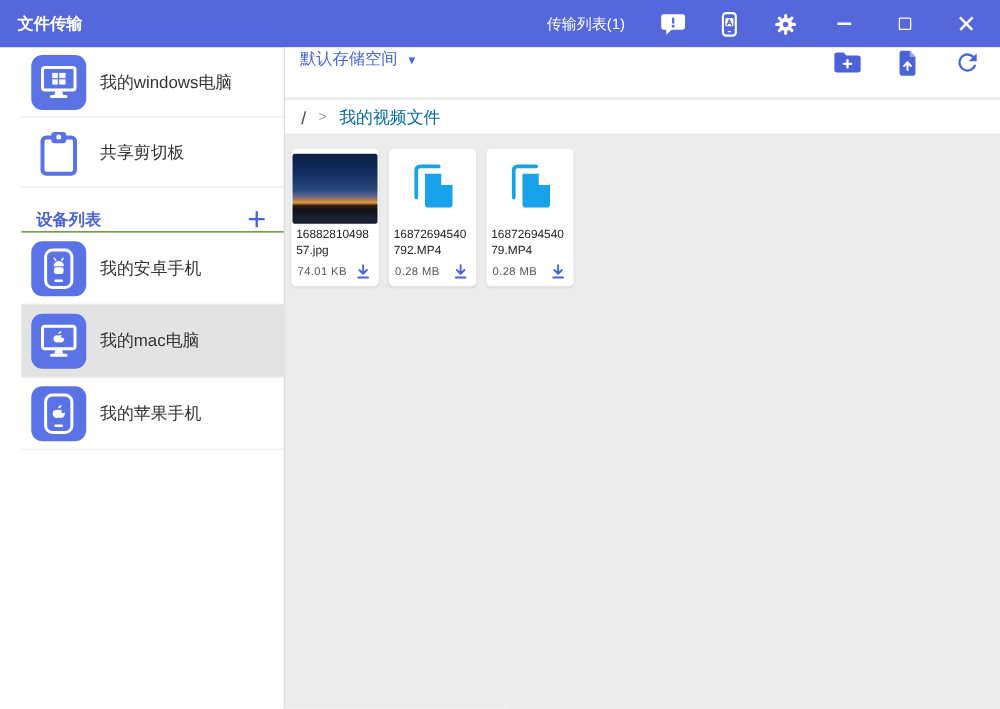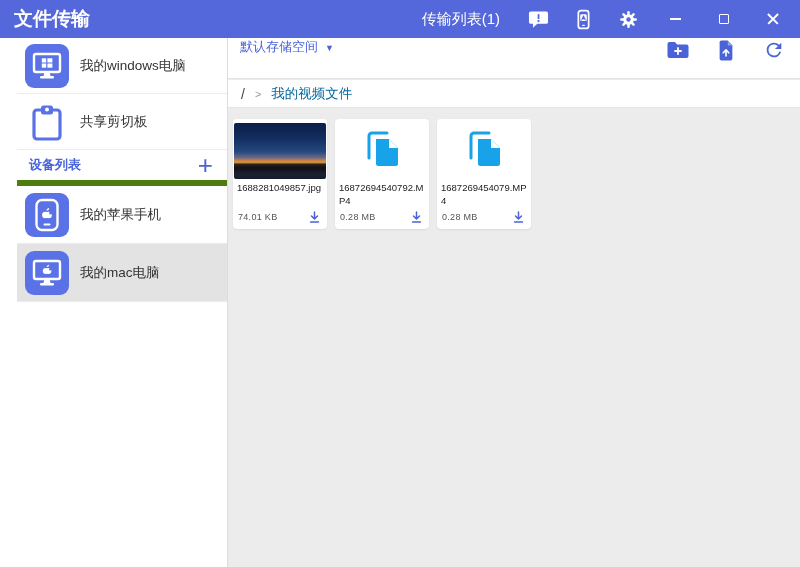--- a/index.html
+++ b/index.html
@@ -3,23 +3,23 @@
 <meta charset="utf-8">
 <style>
   * { margin:0; padding:0; box-sizing:border-box; }
   html,body { width:800px; height:567px; overflow:hidden;
     font-family:"Liberation Sans","DejaVu Sans",sans-serif; }
   .window { width:800px; height:567px; background:#fff; display:flex; flex-direction:column; }
 
   
   .titlebar { height:38px; background:#5468db; display:flex; align-items:center;
     padding:0 0 0 14px; flex-shrink:0; }
-  .tb-title { color:#fff; font-size:19px; font-weight:bold; }
+  .tb-title { color:#fff; font-size:13px; font-weight:bold; }
   .tb-right { margin-left:auto; display:flex; align-items:center; gap:23px; padding-right:14px; }
-  .tb-transfer { color:#fff; font-size:15px; cursor:default; margin-right:4px; }
+  .tb-transfer { color:#fff; font-size:12px; cursor:default; margin-right:4px; }
   .tb-icon { width:22px; height:22px; display:flex; align-items:center; justify-content:center; }
   .tb-win { width:26px; height:38px; display:flex; align-items:center; justify-content:center; }
   .min-glyph { width:11px; height:1.6px; background:#fff; display:block; }
   .max-glyph { width:10px; height:10px; border:1.5px solid #fff; border-radius:1px; display:block; }
   .close-glyph { position:relative; width:12px; height:12px; display:block; }
   .close-glyph::before,.close-glyph::after { content:""; position:absolute; left:-1px; top:5.2px;
     width:14px; height:1.6px; background:#fff; }
   .close-glyph::before { transform:rotate(45deg); }
   .close-glyph::after { transform:rotate(-45deg); }
 
@@ -30,42 +30,42 @@
 
   
   .side-item { height:56px; display:flex; align-items:center; padding-left:8px;
     border-bottom:1px solid #ececec; cursor:default; }
   .side-item.device { height:58px; }
   .side-item.selected { background:#e3e3e3; }
   .dev-icon { width:44px; height:44px; border-radius:9px; background:#5b72e6;
     display:flex; align-items:center; justify-content:center; flex-shrink:0; }
   .plain-icon { width:44px; height:44px; display:flex; align-items:center; justify-content:center; flex-shrink:0; }
   .side-label { margin-left:11px; font-size:13.5px; color:#333; }
-  .side-header { height:36px; display:flex; align-items:center; justify-content:space-between;
-    padding:0 14px 0 12px; border-bottom:6px solid #4d7c0f;gap:20px; }
+  .side-header { height:36px; display:flex; align-items:flex-end; justify-content:space-between;
+    padding:0 14px 0 12px; border-bottom:1px solid #4d7c0f;gap:20px; }
   .side-header-label { color:#4a63d8; font-size:13px; font-weight:600; }
   .add-btn { color:#4a63d8; font-size:26px; font-weight:200; line-height:20px; cursor:default; }
 
   
   .toolbar { height:41px; background:#fff; display:flex; align-items:flex-start;
     padding:0 14px 0 12px; border-bottom:1px solid #e3e3e3; }
   .storage-dd { display:flex; align-items:center; gap:7px; cursor:default; }
   .storage-dd-label { color:#4a63d8; font-size:13px; }
   .caret { color:#4a63d8; font-size:9px; transform:translateY(1px); }
   .tb-actions { margin-left:auto; display:flex; align-items:center; gap:24px; }
   .tb-action { width:24px; height:24px; display:flex; align-items:center; justify-content:center; }
   .breadcrumb { height:28px; background:#fff; display:flex; align-items:center; gap:10px;
     padding-left:13px; margin-top:1px; border-bottom:1px solid #e5e5e5; font-size:13px; }
   .bc-root { color:#444; font-size:14px; }
   .bc-sep { color:#999; font-size:11px; }
   .bc-current { color:#0369a1; font-size:13.5px; }
 
   
   .file-grid { display:flex; gap:8px; padding:11px 0 0 5px; align-items:flex-start; }
-  .card { width:94px; background:#fff; border-radius:4px; box-shadow:0 1px 2px rgba(0,0,0,.08);
+  .card { width:70px; background:#fff; border-radius:4px; box-shadow:0 1px 2px rgba(0,0,0,.08);
     padding:4px 0 4px 0; }
   .thumb { height:56px; display:flex; align-items:center; justify-content:center; }
   .thumb.photo { margin:0 1px; border-radius:2px;
     background:linear-gradient(180deg,#0b1e45 0%,#142f63 30%,#28497e 52%,#6a6a8a 62%,
       #c7803c 67%,#e09a44 70%,#2a2218 74%,#120f16 80%,#1a2133 92%,#151c2b 100%); }
   .fname { height:25px; overflow:hidden; padding:0 4px; margin-top:3px;
     font-size:9.5px; line-height:12.5px; color:#222; word-break:break-all; }
   .cfoot { display:flex; align-items:center; justify-content:space-between;
     padding:2px 5px 0 5px; }
   .fsize { font-size:9px; color:#555; letter-spacing:.3px; }
@@ -149,52 +149,64 @@
           </svg>
         </span>
         <span class="side-label">共享剪切板</span>
       </div>
 
       <div class="side-header">
         <span class="side-header-label">设备列表</span>
         <span class="add-btn">+</span>
       </div>
 
-
       <div class="side-item device">
         <span class="dev-icon">
           <svg width="44" height="44" viewBox="0 0 44 44">
             <rect x="11.5" y="7" width="21" height="30" rx="5.5" fill="none" stroke="#fff" stroke-width="2.4"></rect>
-            <g fill="#fff">
-              <circle cx="20.4" cy="22" r="3.3"></circle>
-              <circle cx="23.6" cy="22" r="3.3"></circle>
-              <path d="M21.4 17.6 c.2-1.6 1.5-2.6 2.8-2.7 .1 1.6-1.2 2.7-2.8 2.7z"></path>
-            </g>
-            <circle cx="25.6" cy="20" r="1.5" fill="#5b72e6"></circle>
+            <path d="M17.8 20 a4.2 4.2 0 0 1 8.4 0 z" fill="#fff"></path>
+            <path d="M19.6 15.2 L18.5 13.6 M24.4 15.2 L25.5 13.6" stroke="#fff" stroke-width="1.2" stroke-linecap="round"></path>
+            <rect x="18.2" y="20.8" width="7.6" height="5.4" rx="1.6" fill="#fff"></rect>
             <rect x="18.5" y="30.6" width="7" height="2" rx="1" fill="#fff"></rect>
           </svg>
         </span>
-        <span class="side-label">我的苹果手机</span>
+        <span class="side-label">我的安卓手机</span>
       </div>
 
       <div class="side-item device selected">
         <span class="dev-icon">
           <svg width="44" height="44" viewBox="0 0 44 44">
             <rect x="9" y="10" width="26" height="18" rx="2" fill="none" stroke="#fff" stroke-width="2.4"></rect>
             <g fill="#fff">
               <circle cx="20.7" cy="20" r="2.9"></circle>
               <circle cx="23.5" cy="20" r="2.9"></circle>
               <path d="M21.6 16.1 c.2-1.4 1.3-2.3 2.5-2.4 .1 1.4-1.1 2.4-2.5 2.4z"></path>
             </g>
             <circle cx="25.3" cy="18.2" r="1.3" fill="#5b72e6"></circle>
             <path d="M19.5 28 L18.5 32 H25.5 L24.5 28 Z" fill="#fff"></path>
             <rect x="15" y="32" width="14" height="2.4" rx="1.2" fill="#fff"></rect>
           </svg>
         </span>
         <span class="side-label">我的mac电脑</span>
+      </div>
+
+      <div class="side-item device">
+        <span class="dev-icon">
+          <svg width="44" height="44" viewBox="0 0 44 44">
+            <rect x="11.5" y="7" width="21" height="30" rx="5.5" fill="none" stroke="#fff" stroke-width="2.4"></rect>
+            <g fill="#fff">
+              <circle cx="20.4" cy="22" r="3.3"></circle>
+              <circle cx="23.6" cy="22" r="3.3"></circle>
+              <path d="M21.4 17.6 c.2-1.6 1.5-2.6 2.8-2.7 .1 1.6-1.2 2.7-2.8 2.7z"></path>
+            </g>
+            <circle cx="25.6" cy="20" r="1.5" fill="#5b72e6"></circle>
+            <rect x="18.5" y="30.6" width="7" height="2" rx="1" fill="#fff"></rect>
+          </svg>
+        </span>
+        <span class="side-label">我的苹果手机</span>
       </div>
 
     </aside>
 
     <section class="content">
 
       <div class="toolbar">
         <div class="storage-dd">
           <span class="storage-dd-label">默认存储空间</span>
           <span class="caret">▼</span>

